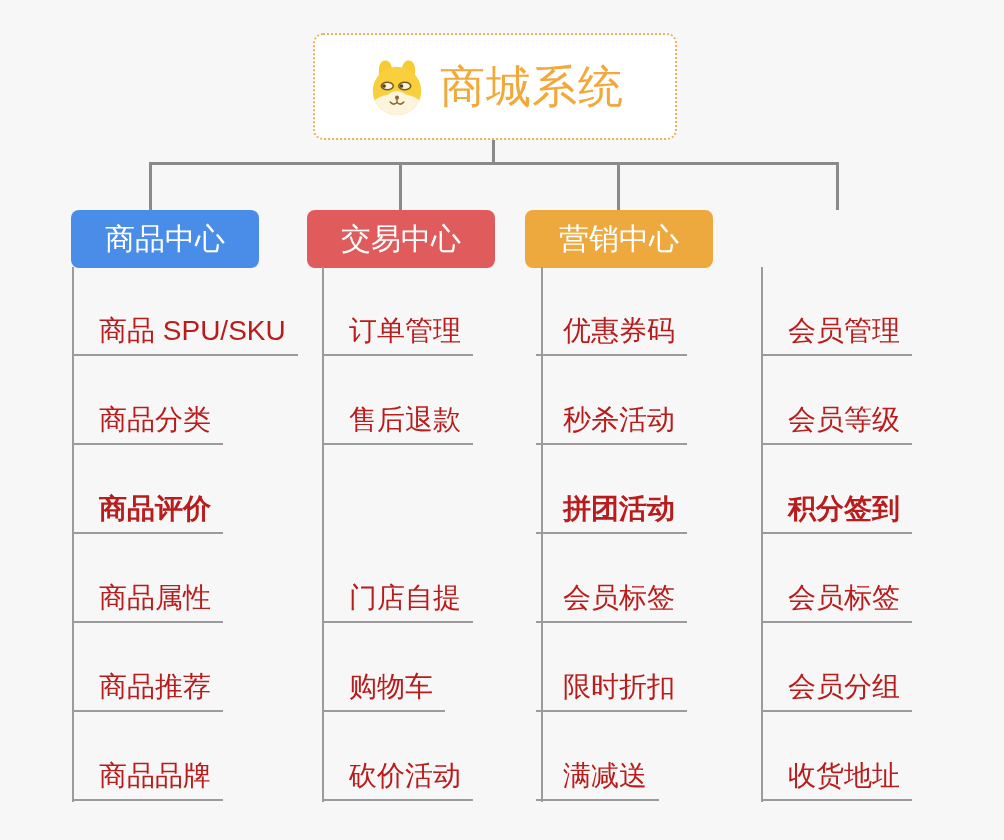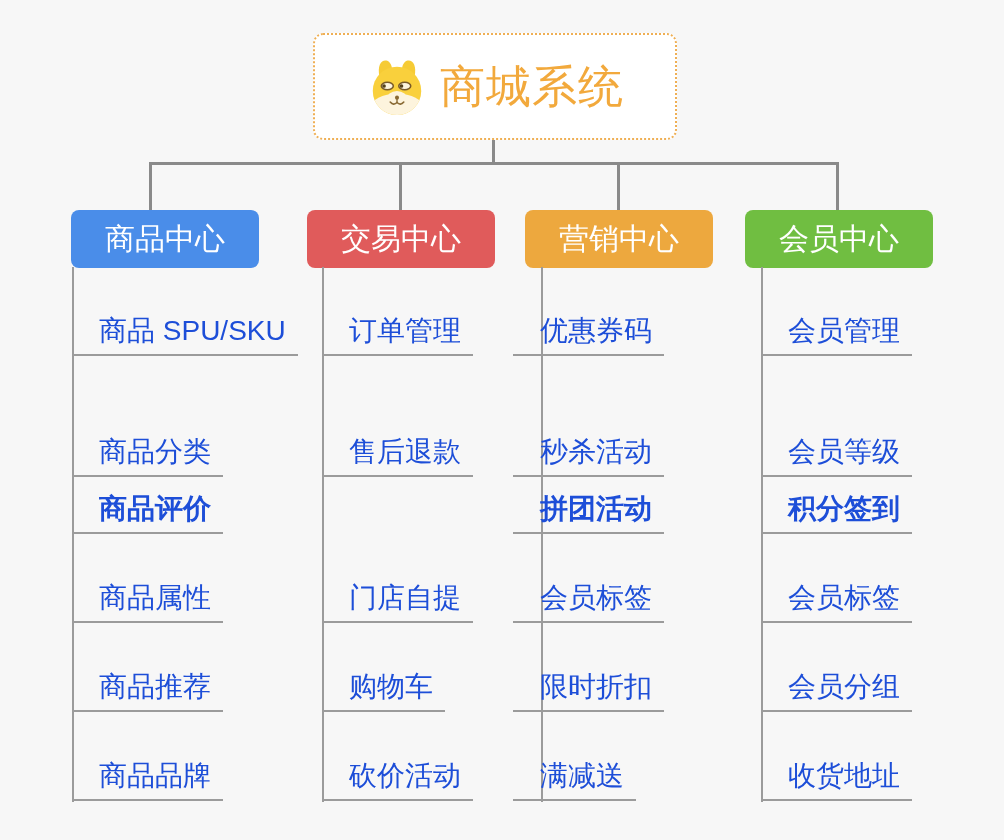--- a/index.html
+++ b/index.html
@@ -66,32 +66,32 @@
   .spine.c0{left:72px;}
   .spine.c1{left:322px;}
   .spine.c2{left:541px;}
   .spine.c3{left:761px;}
 
   
   .item{
     position:absolute;
     font-size:28px;
     line-height:34px;
-    color:#1d4ed8;
+    color:#b91c1c;
     padding:0 12px 6px 27px;
     border-bottom:2px solid #9b9b9b;
     white-space:nowrap;
     cursor:default;
   }
   .item.c0{left:72px;}
   .item.c1{left:322px;}
-  .item.c2{left:513px;}
+  .item.c2{left:536px;}
   .item.c3{left:761px;}
   .item.r0{top:314px;}
-  .item.r1{top:403px;margin-top:32px;}
+  .item.r1{top:403px;}
   .item.r2{top:492px;font-weight:bold;}
   .item.r3{top:581px;}
   .item.r4{top:670px;}
   .item.r5{top:759px;}
 </style>
 </head>
 <body>
 
 <div class="canvas">
 
@@ -127,21 +127,20 @@
       <circle cx="32" cy="43" r="2.1" fill="#8a6a33"></circle>
       <path d="M32 43 L32 48" stroke="#8a6a33" stroke-width="1.4" stroke-linecap="round"></path>
       <path d="M25 47.5 Q28.5 51.5 32 48 Q35.5 51.5 39 47.5" stroke="#8a6a33" stroke-width="1.7" fill="none" stroke-linecap="round"></path>
     </svg>
     <span class="root-title">商城系统</span>
   </div>
 
   <div class="branch-box c0">商品中心</div>
   <div class="branch-box c1">交易中心</div>
   <div class="branch-box c2">营销中心</div>
-  <div class="branch-box c3">会员中心</div>
 
   <div class="spine c0"></div>
   <div class="spine c1"></div>
   <div class="spine c2"></div>
   <div class="spine c3"></div>
 
   <div class="item c0 r0">商品 SPU/SKU</div>
   <div class="item c0 r1">商品分类</div>
   <div class="item c0 r2">商品评价</div>
   <div class="item c0 r3">商品属性</div>

